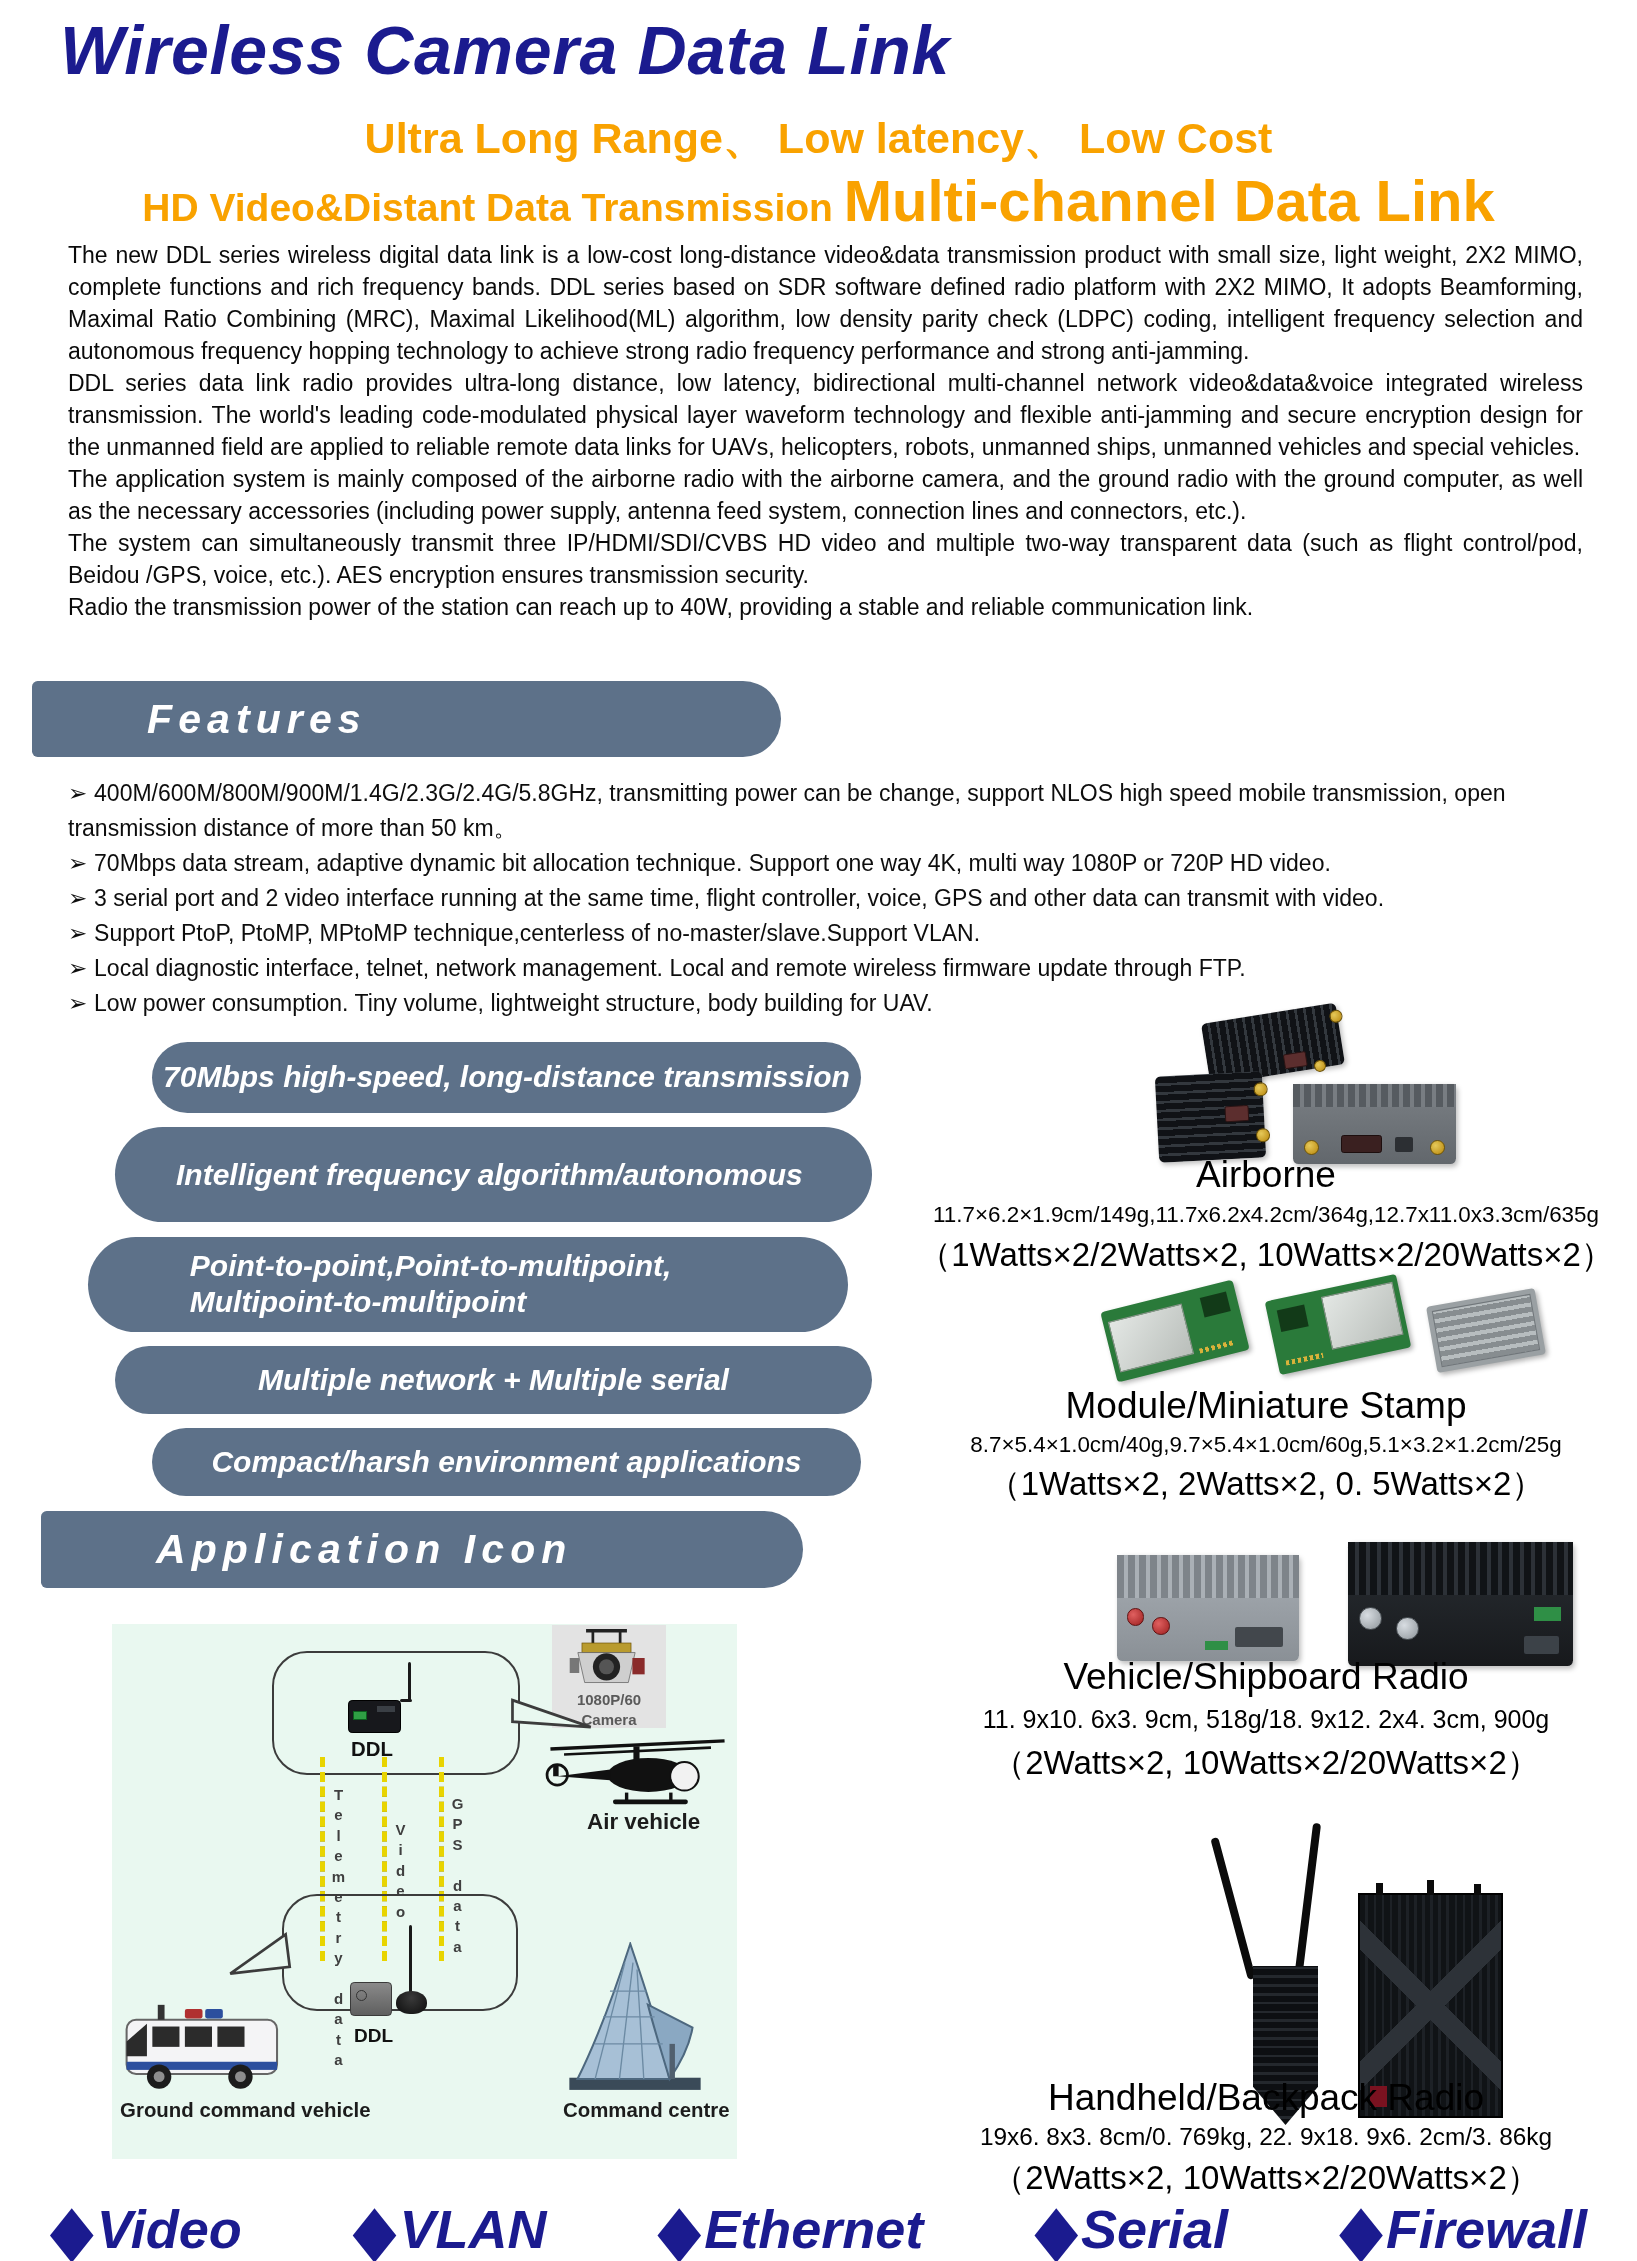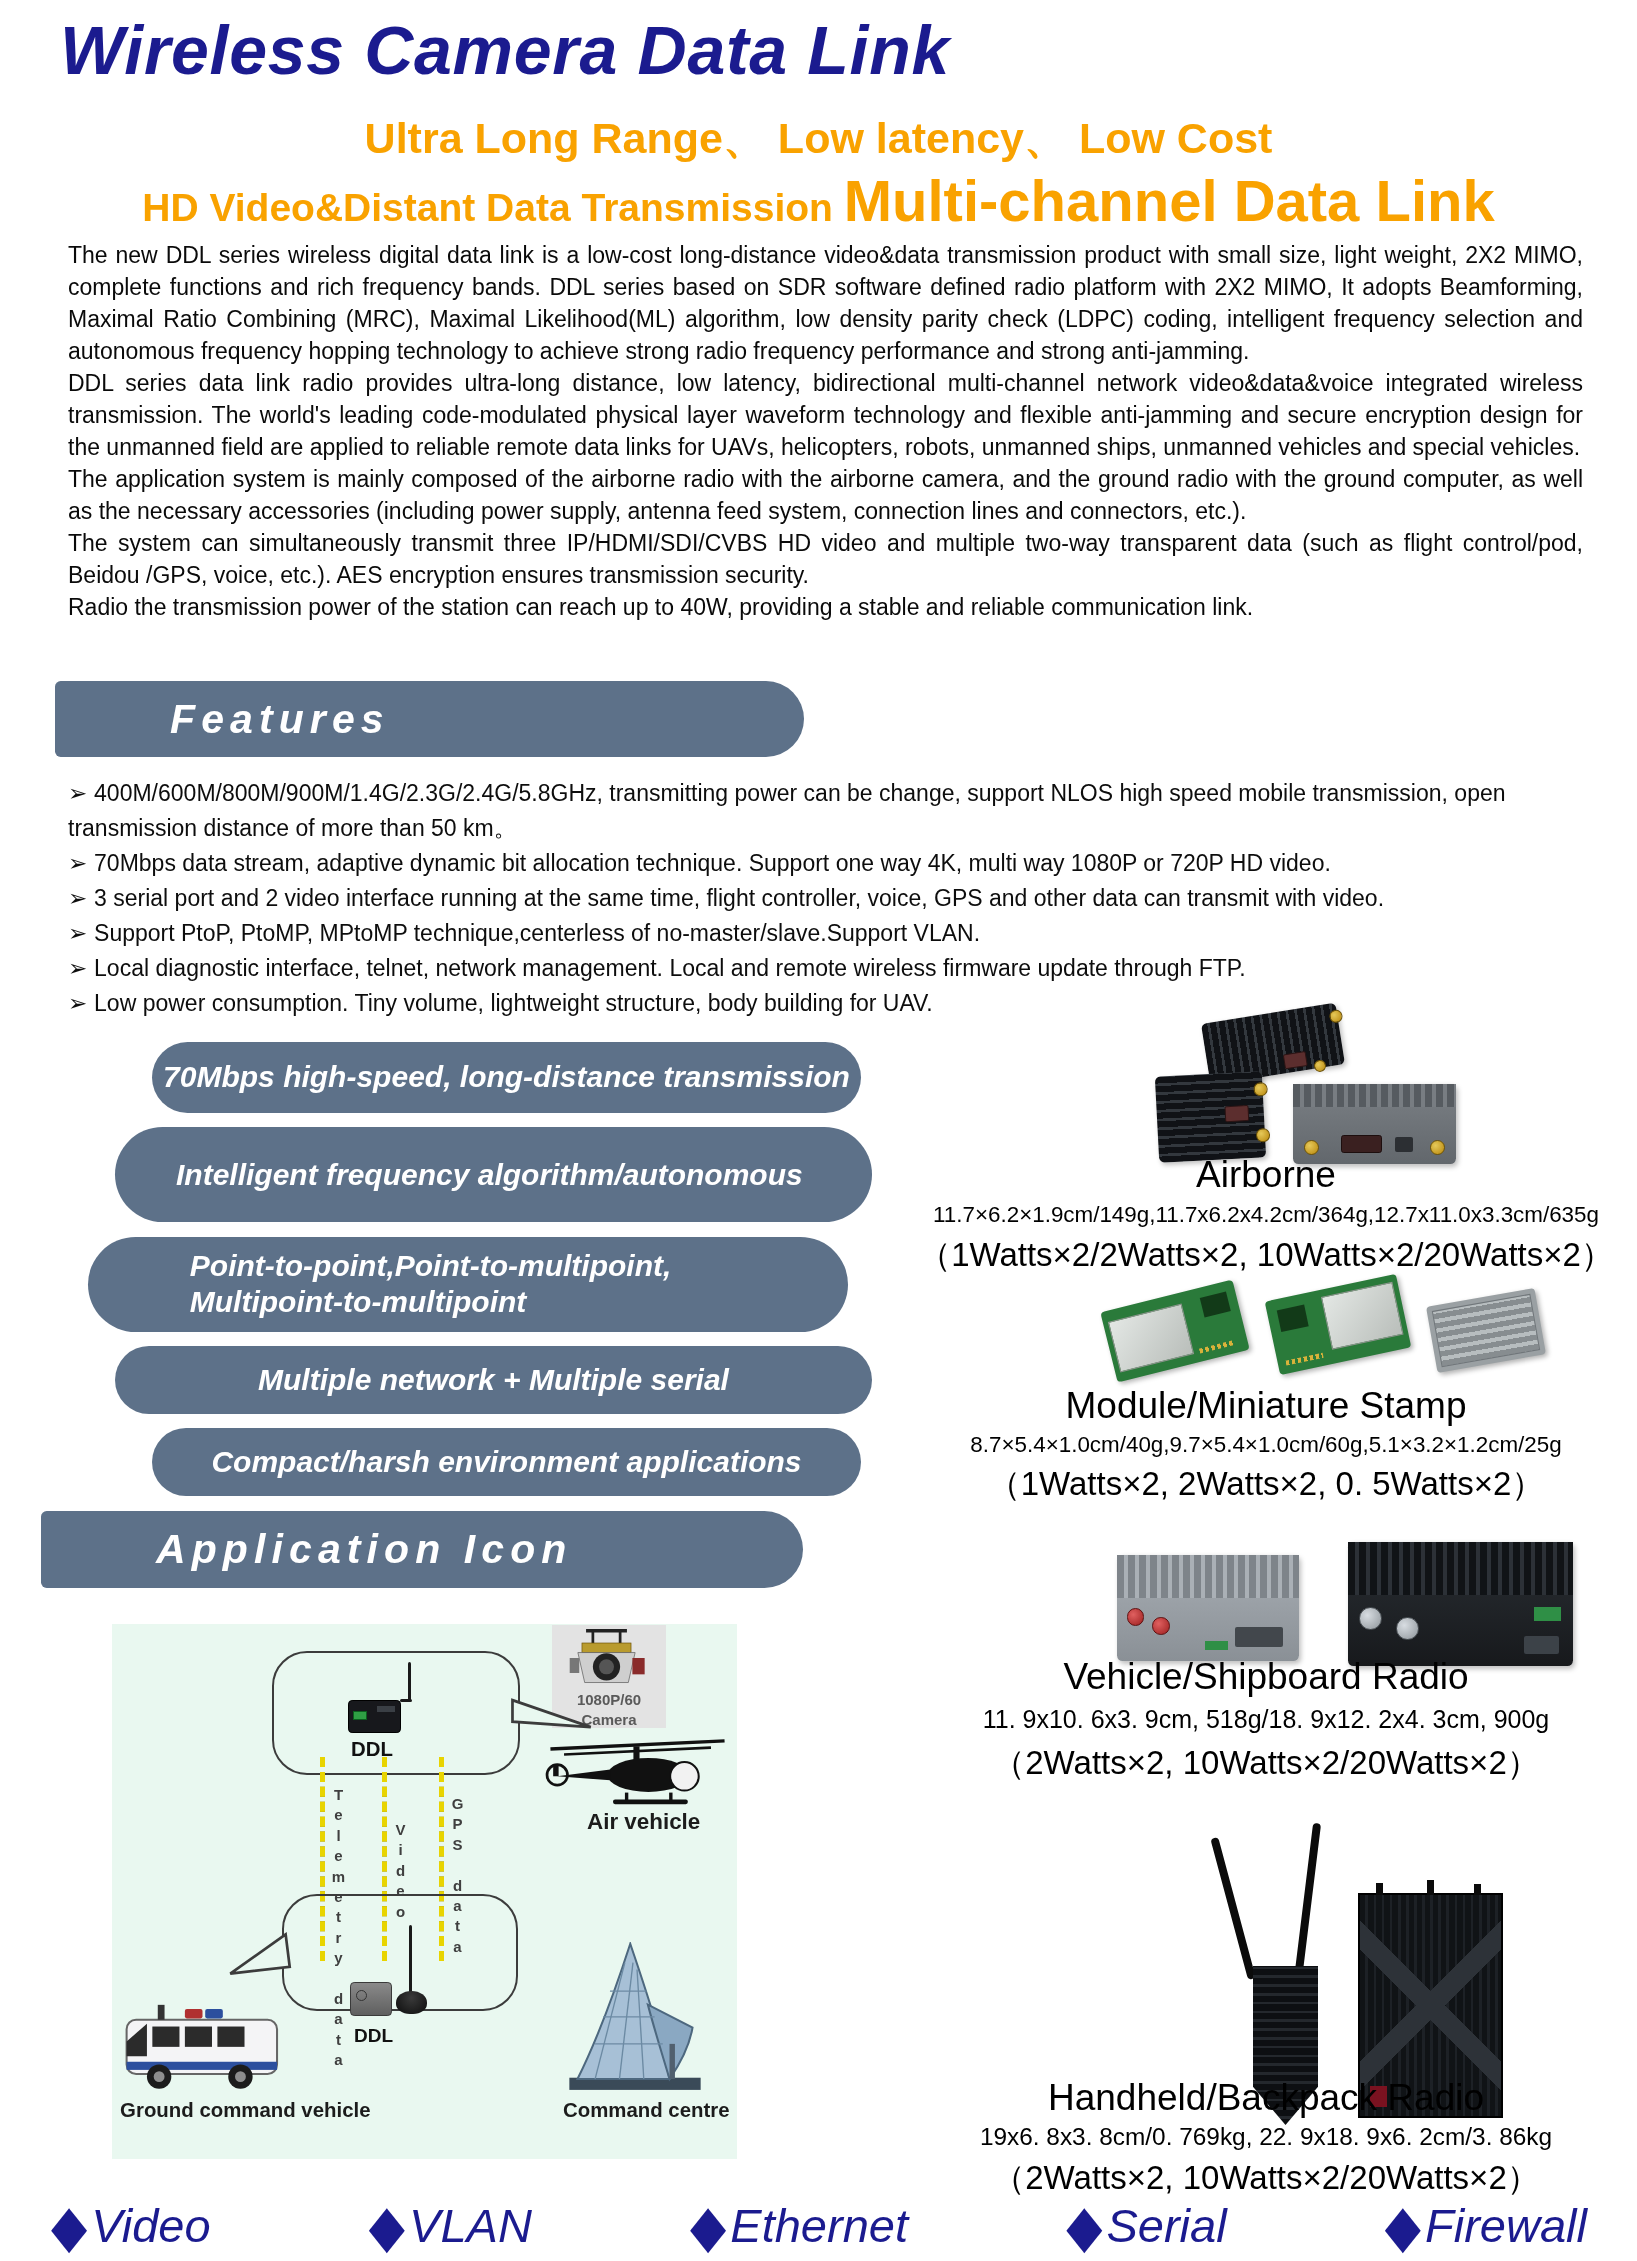--- a/index.html
+++ b/index.html
@@ -24,21 +24,21 @@
   .sub2 .s2a{font-size:39px;}
   .sub2 .s2b{font-size:58px;}
 
   
   .intro{left:68px;top:239px;width:1515px;font-size:23px;line-height:32px;text-align:justify;color:#0a0a0a;}
   .intro p{margin:0;}
 
   
   .banner{background:var(--slate);color:#fff;font-weight:bold;font-style:italic;border-radius:9.5px 64px 64px 9.5px;}
   .banner .banner-text{display:block;padding-left:115px;letter-spacing:6.1px;}
-  #features-banner{left:55px;top:681px;width:749px;height:76px;}
+  #features-banner{left:32px;top:681px;width:749px;height:76px;}
   #features-banner .banner-text{font-size:41px;line-height:76px;}
   #application-banner{left:41px;top:1511px;width:762px;height:77px;}
   #application-banner .banner-text{font-size:41px;line-height:77px;}
 
   
   .bullets{left:68px;top:776px;width:1524px;list-style:none;margin:0;padding:0;font-size:23px;line-height:35px;}
   .bullets li{margin:0;}
   .bullets .bchar{margin-right:6.8px;}
 
   
@@ -83,21 +83,21 @@
   .vlabel{position:absolute;writing-mode:vertical-rl;text-orientation:upright;font-size:15px;font-weight:600;
           color:#3f3f3f;letter-spacing:3.4px;line-height:1;}
 
   .photo-label{font-size:15px;color:#5a5a5a;text-align:center;line-height:20.4px;font-weight:bold;}
   .camera-photo{position:absolute;left:440px;top:1.4px;width:114px;height:103px;background:#e3e3e3;padding-top:2.7px;}
 
   .diag-caption{position:absolute;font-size:20.4px;font-weight:bold;color:#1c1c1c;white-space:nowrap;}
 
   
   .footer{left:51px;top:2198px;width:1536px;display:flex;justify-content:space-between;}
-  .footer-item{font-size:47px;font-weight:normal;font-style:italic;color:var(--navy);white-space:nowrap;}
+  .footer-item{font-size:54px;font-weight:bold;font-style:italic;color:var(--navy);white-space:nowrap;}
   .footer-item .diamond{font-style:normal;display:inline-block;transform:scaleY(1.25);margin-right:4.1px;}
 </style>
 </head>
 <body>
 
 <div class="abs title">Wireless Camera Data Link</div>
 <div class="abs sub1">Ultra Long Range、 Low latency、 Low Cost</div>
 <div class="abs sub2"><span class="s2a">HD Video&amp;Distant Data Transmission </span><span class="s2b">Multi-channel Data Link</span></div>
 
 <div class="abs intro">

